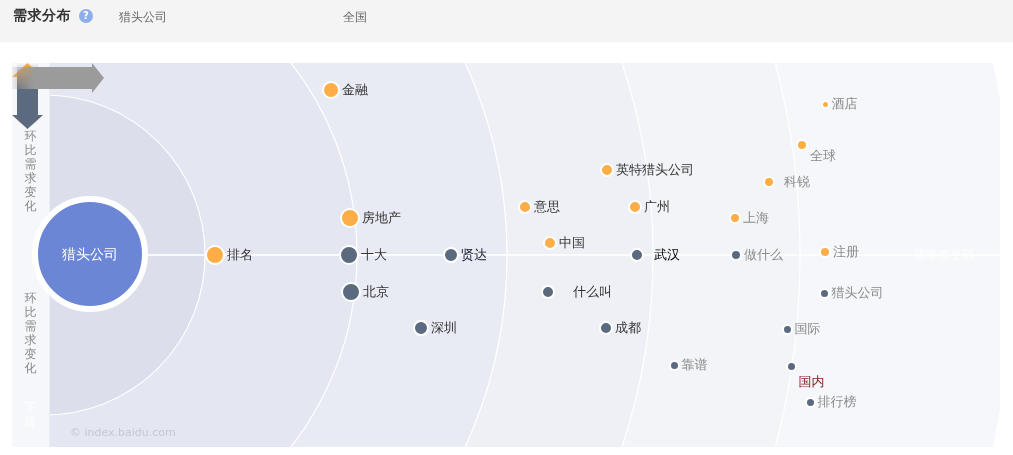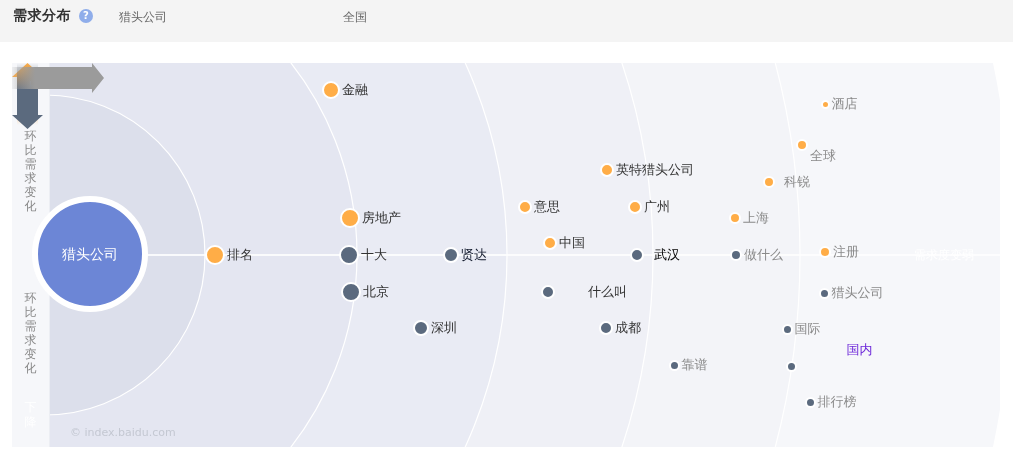--- a/index.html
+++ b/index.html
@@ -85,21 +85,21 @@
       <span class="lbl" style="left: 351px; top: 222px; color: rgb(51, 51, 51);">北京</span>
       <div class="dot" style="height: 12px; width: 12px; left: 431px; top: 184px; background: rgb(91, 106, 126);"></div>
       <span class="lbl" style="left: 449px; top: 185px; color: #0f172a;">贤达</span>
       <div class="dot" style="height: 12px; width: 12px; left: 401px; top: 257px; background: rgb(91, 106, 126);"></div>
       <span class="lbl" style="left: 419px; top: 258px; color: rgb(51, 51, 51);">深圳</span>
       <div class="dot" style="height: 10px; width: 10px; left: 506px; top: 137px; background: rgb(255, 173, 71);"></div>
       <span class="lbl" style="left: 522px; top: 137px; color: rgb(51, 51, 51);">意思</span>
       <div class="dot" style="height: 10px; width: 10px; left: 531px; top: 173px; background: rgb(255, 173, 71);"></div>
       <span class="lbl" style="left: 547px; top: 173px; color: rgb(51, 51, 51);">中国</span>
       <div class="dot" style="height: 10px; width: 10px; left: 529px; top: 222px; background: rgb(91, 106, 126);"></div>
-      <span class="lbl" style="left: 576px; top: 222px; color: rgb(51, 51, 51);">什么叫</span>
+      <span class="lbl" style="left: 561px; top: 222px; color: rgb(51, 51, 51);">什么叫</span>
       <div class="dot" style="height: 10px; width: 10px; left: 588px; top: 100px; background: rgb(255, 173, 71);"></div>
       <span class="lbl" style="left: 604px; top: 100px; color: rgb(51, 51, 51);">英特猎头公司</span>
       <div class="dot" style="height: 10px; width: 10px; left: 616px; top: 137px; background: rgb(255, 173, 71);"></div>
       <span class="lbl" style="left: 632px; top: 137px; color: rgb(51, 51, 51);">广州</span>
       <div class="dot" style="height: 10px; width: 10px; left: 618px; top: 185px; background: rgb(91, 106, 126);"></div>
       <span class="lbl" style="left: 634px; top: 185px; color: #000000; margin-left: 8px;">武汉</span>
       <div class="dot" style="height: 10px; width: 10px; left: 587px; top: 258px; background: rgb(91, 106, 126);"></div>
       <span class="lbl" style="left: 603px; top: 258px; color: rgb(51, 51, 51);">成都</span>
       <div class="dot" style="height: 7px; width: 7px; left: 656.5px; top: 296.5px; background: rgb(91, 106, 126);"></div>
       <span class="lbl" style="left: 669.5px; top: 295px; color: rgb(138, 138, 138); text-align: right;">靠谱</span>
@@ -107,21 +107,21 @@
       <span class="lbl" style="left: 731px; top: 148px; color: rgb(138, 138, 138);">上海</span>
       <div class="dot" style="height: 8px; width: 8px; left: 718px; top: 186px; background: rgb(91, 106, 126);"></div>
       <span class="lbl" style="left: 732px; top: 185px; color: rgb(138, 138, 138);">做什么</span>
       <div class="dot" style="height: 8px; width: 8px; left: 751px; top: 113px; background: rgb(255, 173, 71);"></div>
       <span class="lbl" style="left: 765px; top: 112px; color: rgb(138, 138, 138); margin-left: 7px;">科锐</span>
       <div class="dot" style="height: 8px; width: 8px; left: 784px; top: 76px; background: rgb(255, 173, 71);"></div>
       <span class="lbl" style="left: 798px; top: 75px; color: rgb(138, 138, 138); margin-top: 11px;">全球</span>
       <div class="dot" style="height: 7px; width: 7px; left: 769.5px; top: 260.5px; background: rgb(91, 106, 126);"></div>
       <span class="lbl" style="left: 782.5px; top: 259px; color: rgb(138, 138, 138);">国际</span>
       <div class="dot" style="height: 7px; width: 7px; left: 773.5px; top: 297.5px; background: rgb(91, 106, 126);"></div>
-      <span class="lbl" style="left: 786.5px; top: 280px; color: #6d28d9; margin-left: 48px;">国内</span>
+      <span class="lbl" style="left: 786.5px; top: 312px; color: #7f1d1d;">国内</span>
       <div class="dot" style="height: 7px; width: 7px; left: 792.5px; top: 333.5px; background: rgb(91, 106, 126);"></div>
       <span class="lbl" style="left: 805.5px; top: 332px; color: rgb(138, 138, 138);">排行榜</span>
       <div class="dot" style="height: 5px; width: 5px; left: 808.5px; top: 36.5px; background: rgb(255, 173, 71);"></div>
       <span class="lbl" style="left: 819.5px; top: 34px; color: rgb(138, 138, 138);">酒店</span>
       <div class="dot" style="height: 8px; width: 8px; left: 807px; top: 183px; background: rgb(255, 173, 71);"></div>
       <span class="lbl" style="left: 821px; top: 182px; color: rgb(138, 138, 138);">注册</span>
       <div class="dot" style="height: 7px; width: 7px; left: 806.5px; top: 224.5px; background: rgb(91, 106, 126);"></div>
       <span class="lbl" style="left: 819.5px; top: 223px; color: rgb(138, 138, 138);">猎头公司</span>
     </div>
 

